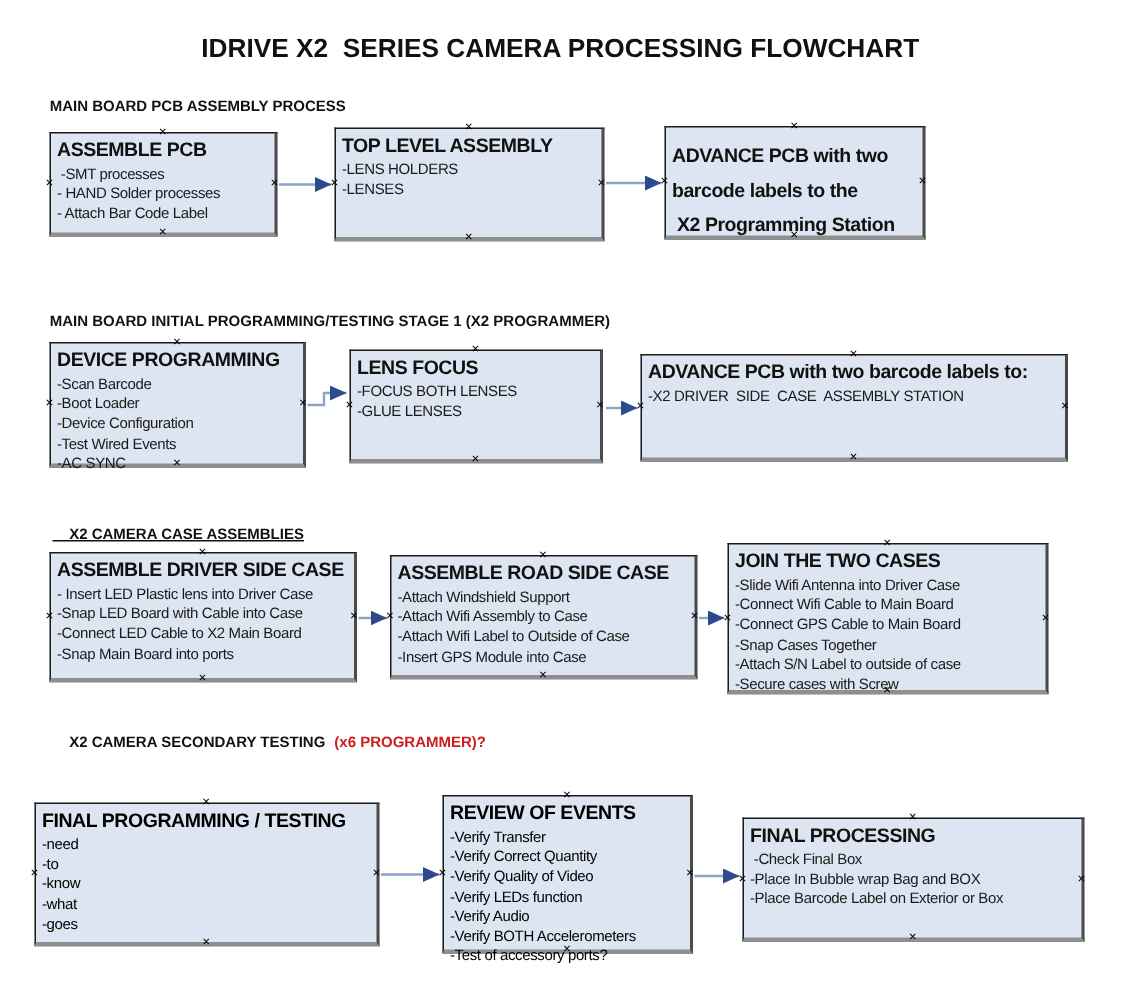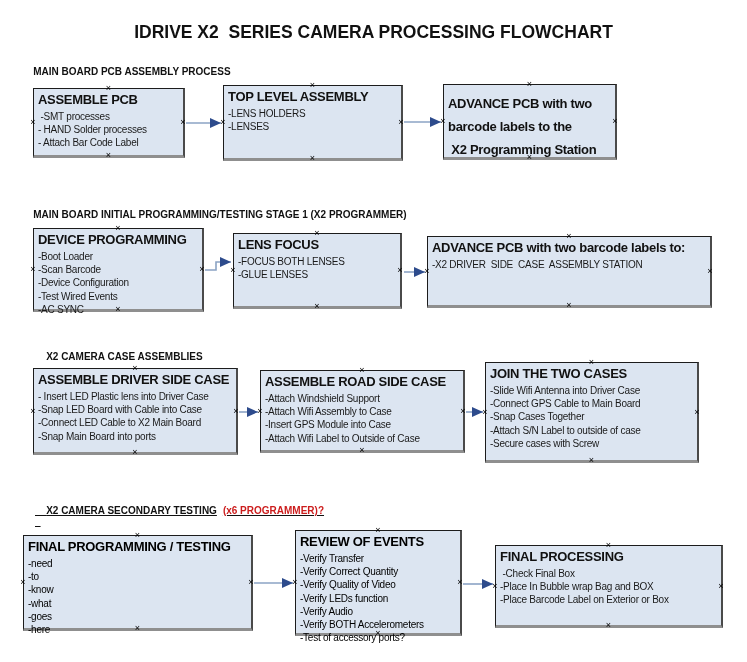--- a/index.html
+++ b/index.html
@@ -46,24 +46,24 @@
 <div id="canvas">
 
   <div class="page-title">IDRIVE X2  SERIES CAMERA PROCESSING FLOWCHART</div>
 
   <div class="section-heading" style="left:22px;top:55px;">
     <span>MAIN BOARD PCB ASSEMBLY PROCESS</span><span class="red-part"></span>
   </div>
   <div class="section-heading" style="left:22px;top:198px;">
     <span>MAIN BOARD INITIAL PROGRAMMING/TESTING STAGE 1 (X2 PROGRAMMER)</span><span class="red-part"></span>
   </div>
-  <div class="section-heading" style="left:35px;top:340px;">
+  <div class="section-heading" style="left:35px;top:340px;text-decoration:underline;">
     <span>X2 CAMERA CASE ASSEMBLIES</span><span class="red-part"></span>
   </div>
-  <div class="section-heading" style="left:35px;top:494px;text-decoration:underline;">
+  <div class="section-heading" style="left:35px;top:479px;">
     <span>X2 CAMERA SECONDARY TESTING</span><span class="red-part">(x6 PROGRAMMER)?</span>
   </div>
 
   <div class="fbox" style="left:33px;top:88px;width:152px;height:70px;">
     <div class="fbox-title">ASSEMBLE PCB</div>
     <div class="fbox-item"> -SMT processes</div>
     <div class="fbox-item">- HAND Solder processes</div>
     <div class="fbox-item">- Attach Bar Code Label</div>
   <span class="handle h-top">×</span>
       <span class="handle h-bottom">×</span>
@@ -84,22 +84,22 @@
 barcode labels to the
  X2 Programming Station</div>
   <span class="handle h-top">×</span>
       <span class="handle h-bottom">×</span>
       <span class="handle h-left">×</span>
       <span class="handle h-right">×</span>
     </div>
 
   <div class="fbox" style="left:33px;top:228px;width:171px;height:84px;">
     <div class="fbox-title">DEVICE PROGRAMMING</div>
+    <div class="fbox-item">-Scan Barcode</div>
     <div class="fbox-item">-Boot Loader</div>
-    <div class="fbox-item">-Scan Barcode</div>
     <div class="fbox-item">-Device Configuration</div>
     <div class="fbox-item">-Test Wired Events</div>
     <div class="fbox-item">-AC SYNC</div>
   <span class="handle h-top">×</span>
       <span class="handle h-bottom">×</span>
       <span class="handle h-left">×</span>
       <span class="handle h-right">×</span>
     </div>
   <div class="fbox" style="left:233px;top:233px;width:169px;height:76px;">
     <div class="fbox-title">LENS FOCUS</div>
@@ -127,48 +127,48 @@
     <div class="fbox-item">-Snap Main Board into ports</div>
   <span class="handle h-top">×</span>
       <span class="handle h-bottom">×</span>
       <span class="handle h-left">×</span>
       <span class="handle h-right">×</span>
     </div>
   <div class="fbox" style="left:260px;top:370px;width:205px;height:83px;">
     <div class="fbox-title">ASSEMBLE ROAD SIDE CASE</div>
     <div class="fbox-item">-Attach Windshield Support</div>
     <div class="fbox-item">-Attach Wifi Assembly to Case</div>
+    <div class="fbox-item">-Attach Wifi Label to Outside of Case</div>
     <div class="fbox-item">-Insert GPS Module into Case</div>
-    <div class="fbox-item">-Attach Wifi Label to Outside of Case</div>
   <span class="handle h-top">×</span>
       <span class="handle h-bottom">×</span>
       <span class="handle h-left">×</span>
       <span class="handle h-right">×</span>
     </div>
   <div class="fbox" style="left:485px;top:362px;width:214px;height:101px;">
     <div class="fbox-title">JOIN THE TWO CASES</div>
     <div class="fbox-item">-Slide Wifi Antenna into Driver Case</div>
+    <div class="fbox-item">-Connect Wifi Cable to Main Board</div>
     <div class="fbox-item">-Connect GPS Cable to Main Board</div>
     <div class="fbox-item">-Snap Cases Together</div>
     <div class="fbox-item">-Attach S/N Label to outside of case</div>
     <div class="fbox-item">-Secure cases with Screw</div>
   <span class="handle h-top">×</span>
       <span class="handle h-bottom">×</span>
       <span class="handle h-left">×</span>
       <span class="handle h-right">×</span>
     </div>
 
   <div class="fbox red" style="left:23px;top:535px;width:230px;height:96px;">
     <div class="fbox-title">FINAL PROGRAMMING / TESTING</div>
     <div class="fbox-item">-need</div>
     <div class="fbox-item">-to</div>
     <div class="fbox-item">-know</div>
     <div class="fbox-item">-what</div>
     <div class="fbox-item">-goes</div>
-    <div class="fbox-item">-here</div>
   <span class="handle h-top">×</span>
       <span class="handle h-bottom">×</span>
       <span class="handle h-left">×</span>
       <span class="handle h-right">×</span>
     </div>
   <div class="fbox red" style="left:295px;top:530px;width:167px;height:106px;">
     <div class="fbox-title">REVIEW OF EVENTS</div>
     <div class="fbox-item">-Verify Transfer</div>
     <div class="fbox-item">-Verify Correct Quantity</div>
     <div class="fbox-item">-Verify Quality of Video</div>

